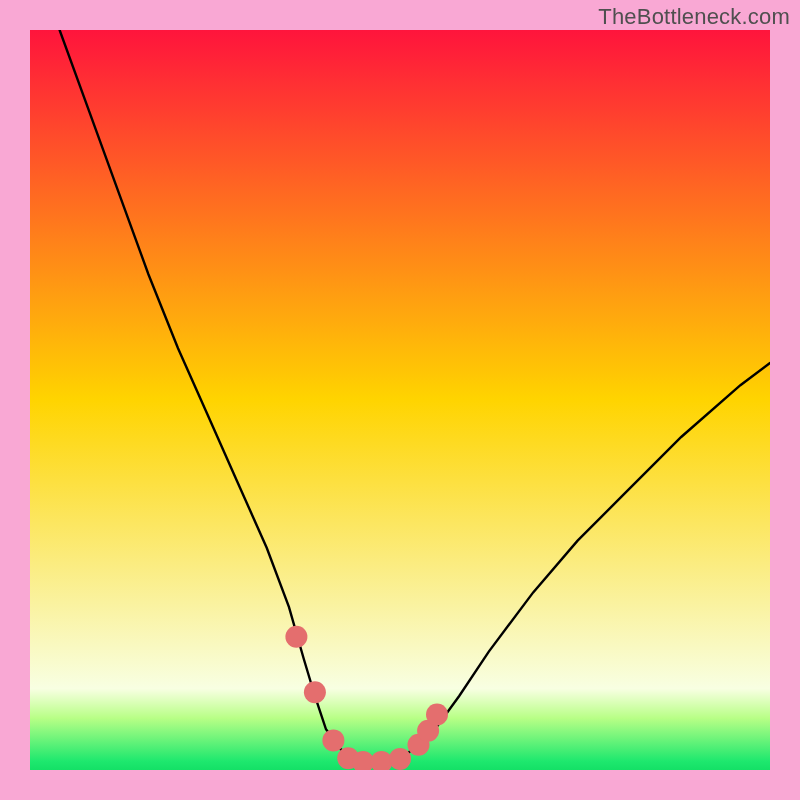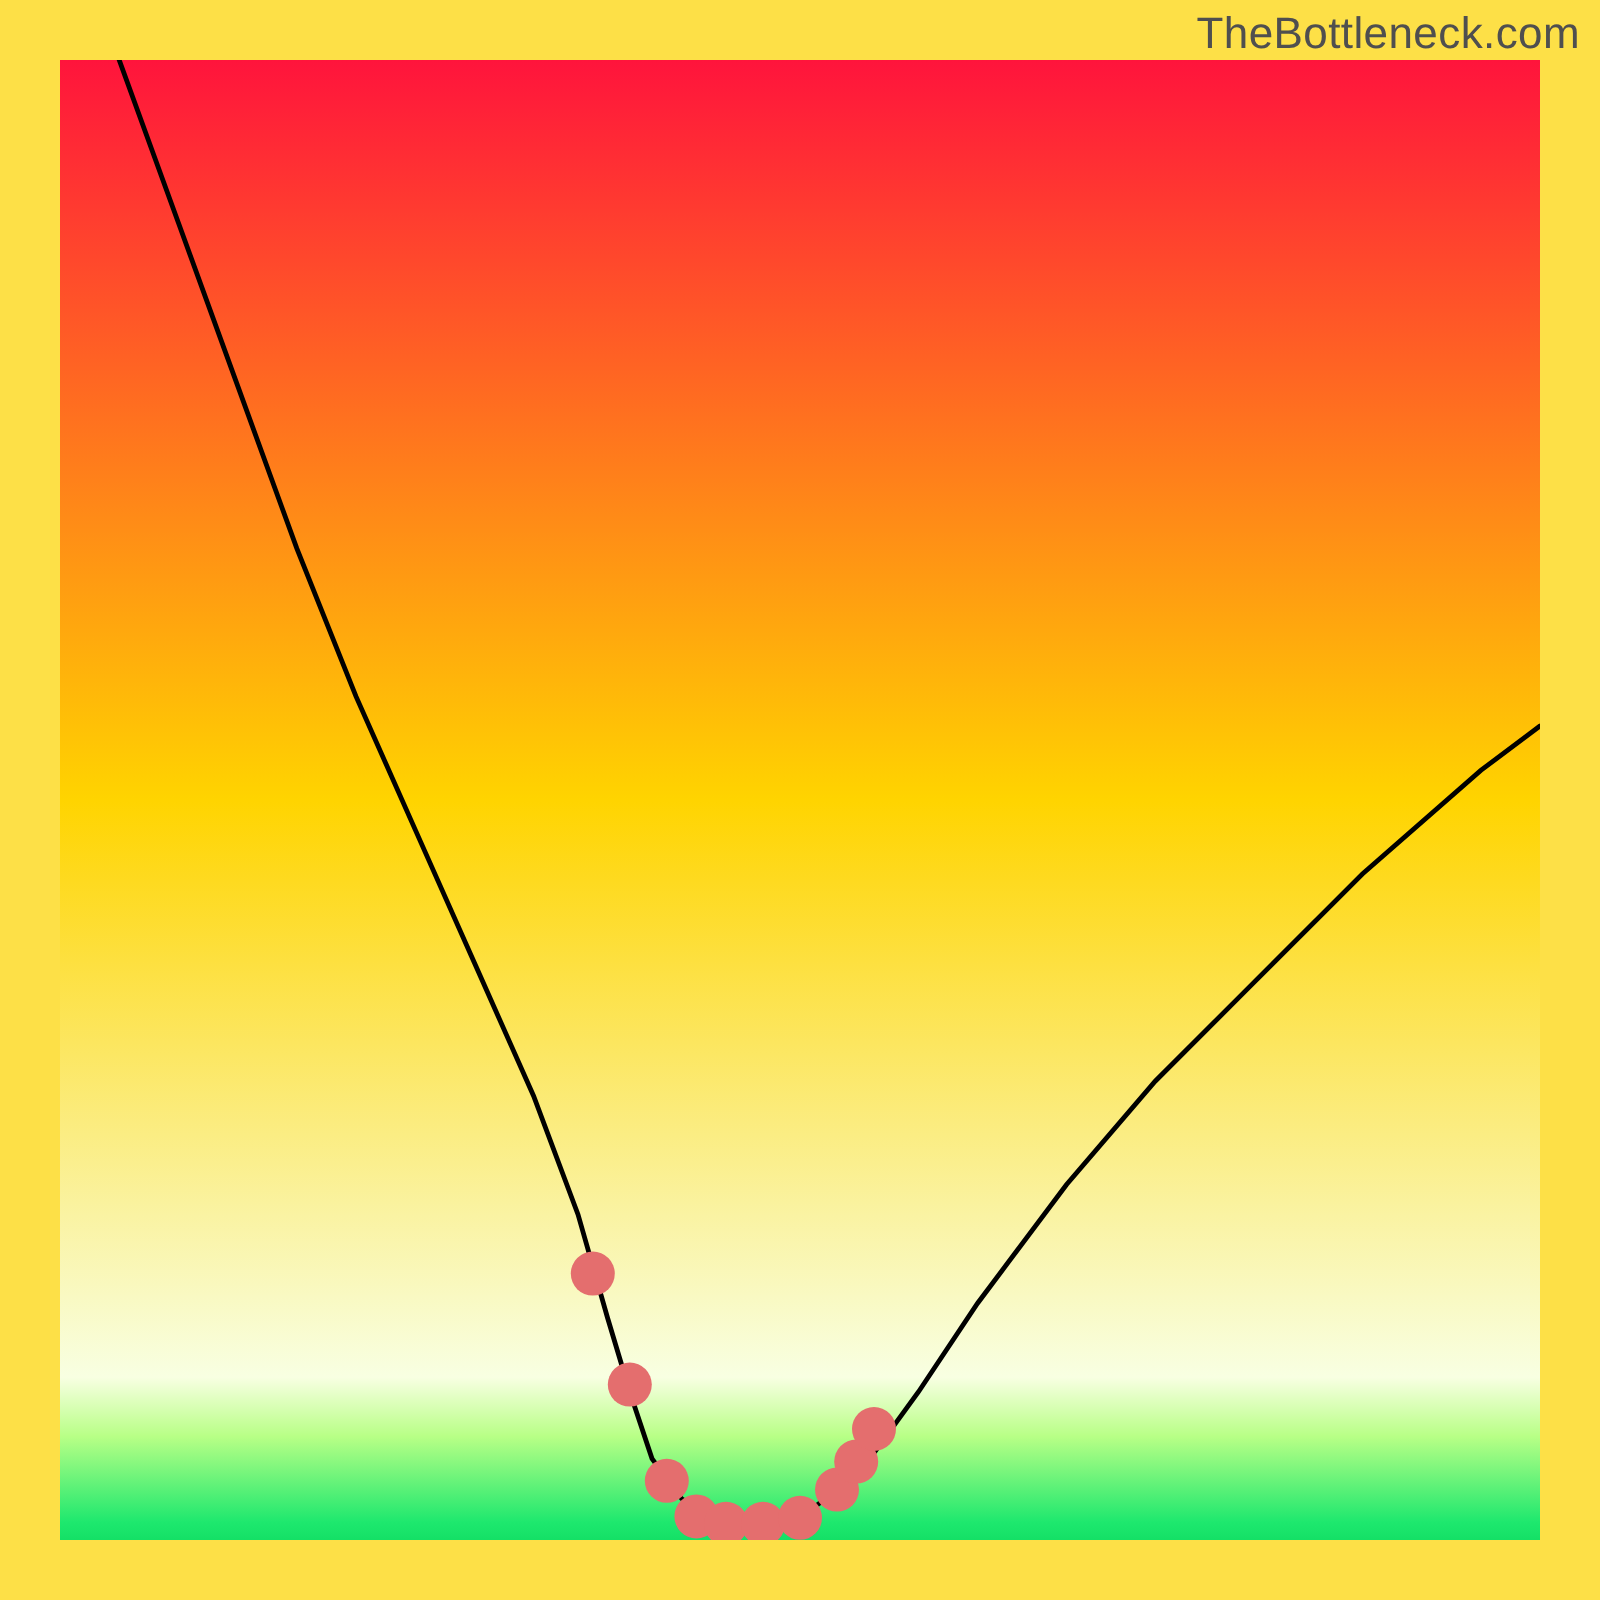--- a/index.html
+++ b/index.html
@@ -10,21 +10,21 @@
     overflow: hidden;
     background: #000;
     font-family: Arial, Helvetica, sans-serif;
   }
   .frame {
     position: absolute;
     top: 0;
     left: 0;
     width: 800px;
     height: 800px;
-    background: #fde047;
+    background: #f9a8d4;
   }
   .watermark {
     position: absolute;
     top: 4px;
     right: 10px;
     color: #4f4f4f;
     font-size: 22px;
     font-weight: 500;
     letter-spacing: 0.2px;
     z-index: 20;

